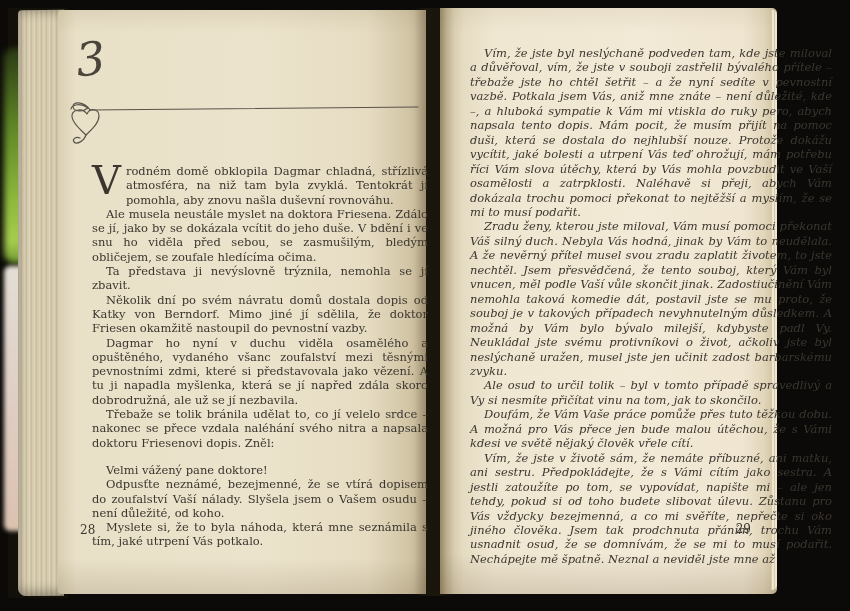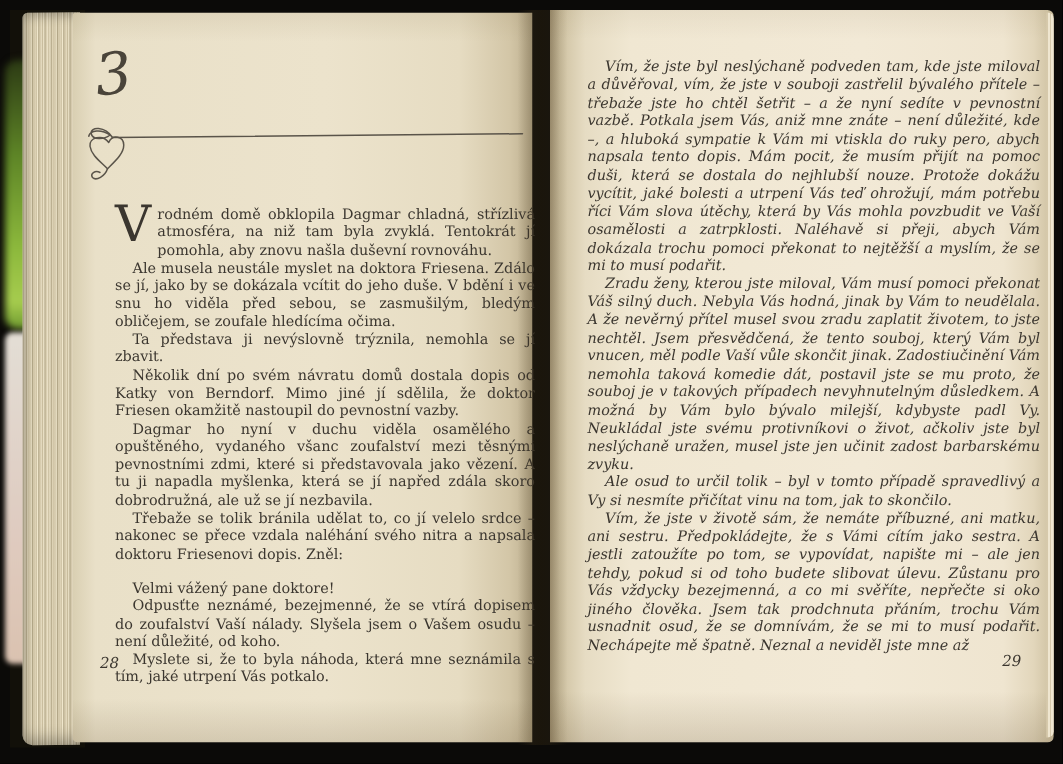--- a/index.html
+++ b/index.html
@@ -32,26 +32,25 @@
   
   .page { position:absolute; color:#3b362f; }
   .left-page {
     left:58px; top:10px; width:368px; height:584px;
     background:
       linear-gradient(180deg, rgba(120,100,60,.10) 0%, rgba(120,100,60,0) 4%, rgba(120,100,60,0) 94%, rgba(90,70,40,.16) 100%),
       linear-gradient(90deg,#d9cfb2 0%,#e9e0c8 5%,#ece3cc 55%,#e6dcc2 84%,#d3c6a7 95%,#bcae8e 100%);
     border-radius:3px 0 0 4px;
   }
   .right-page {
-    left:440px; top:8px; width:390px; height:586px;
+    left:440px; top:8px; width:337px; height:586px;
     background:
       linear-gradient(180deg, rgba(120,100,60,.08) 0%, rgba(120,100,60,0) 4%, rgba(120,100,60,0) 93%, rgba(90,70,40,.18) 100%),
       linear-gradient(90deg,#b2a383 0%,#cfc2a2 2%,#e6dcc3 7%,#f0e7d2 16%,#f2e9d6 62%,#efe5d0 90%,#e2d6bb 96%,#ccbf9f 100%);
     border-radius:0 5px 5px 0;
-    padding-left:13px;
   }
   .gutter {
     position:absolute; left:414px; top:8px; width:40px; height:588px; pointer-events:none;
     background:linear-gradient(90deg,
       rgba(70,56,30,0) 0%, rgba(70,56,30,.28) 30%,
       rgba(45,35,16,.45) 48%, rgba(70,56,30,.25) 65%, rgba(70,56,30,0) 100%);
   }
   .edge-lines {
     position:absolute; right:0; top:2px; width:6px; height:99%;
     background:repeating-linear-gradient(90deg,#d6c9ab 0 1px,#efe6d0 1px 3px);
@@ -73,21 +72,21 @@
     position:absolute; left:30px; top:38px; width:362px;
     font-size:11.5px; line-height:14.45px; text-align:justify; font-style:italic;
   }
   .para { margin:0; text-indent:14px; }
   .para.no-indent { text-indent:0; }
   .letter { margin-top:13px; }
   .dropcap {
     float:left; font-size:40px; line-height:30px;
     padding:1px 5px 0 0; color:#3b362f; font-style:normal;
   }
-  .page-num { position:absolute; font-size:12px; font-style:italic; color:#3b362f; }
+  .page-num { position:absolute; font-size:12px; color:#3b362f; }
   .pn-left { left:22px; top:513px; }
   .pn-right { right:26px; top:514px; }
 </style>
 </head>
 <body>
 
 <div class="stage">
 
   <div class="bg-left">
     <div class="plant"></div>
@@ -124,19 +123,20 @@
 
     <div class="page-num pn-left">28</div>
   </div>
 
   <div class="page right-page">
     <div class="edge-lines"></div>
     <div class="right-text">
         <p class="para">Vím, že jste byl neslýchaně podveden tam, kde jste miloval a důvěřoval, vím, že jste v souboji zastřelil bývalého přítele – třebaže jste ho chtěl šetřit – a že nyní sedíte v pevnostní vazbě. Potkala jsem Vás, aniž mne znáte – není důležité, kde –, a hluboká sympatie k Vám mi vtiskla do ruky pero, abych napsala tento dopis. Mám pocit, že musím přijít na pomoc duši, která se dostala do nejhlubší nouze. Protože dokážu vycítit, jaké bolesti a utrpení Vás teď ohrožují, mám potřebu říci Vám slova útěchy, která by Vás mohla povzbudit ve Vaší osamělosti a zatrpklosti. Naléhavě si přeji, abych Vám dokázala trochu pomoci překonat to nejtěžší a myslím, že se mi to musí podařit.</p>
         <p class="para">Zradu ženy, kterou jste miloval, Vám musí pomoci překonat Váš silný duch. Nebyla Vás hodná, jinak by Vám to neudělala. A že nevěrný přítel musel svou zradu zaplatit životem, to jste nechtěl. Jsem přesvědčená, že tento souboj, který Vám byl vnucen, měl podle Vaší vůle skončit jinak. Zadostiučinění Vám nemohla taková komedie dát, postavil jste se mu proto, že souboj je v takových případech nevyhnutelným důsledkem. A možná by Vám bylo bývalo milejší, kdybyste padl Vy. Neukládal jste svému protivníkovi o život, ačkoliv jste byl neslýchaně uražen, musel jste jen učinit zadost barbarskému zvyku.</p>
         <p class="para">Ale osud to určil tolik – byl v tomto případě spravedlivý a Vy si nesmíte přičítat vinu na tom, jak to skončilo.</p>
+        <p class="para">Doufám, že Vám Vaše práce pomůže přes tuto těžkou dobu. A možná pro Vás přece jen bude malou útěchou, že s Vámi kdesi ve světě nějaký člověk vřele cítí.</p>
         <p class="para">Vím, že jste v životě sám, že nemáte příbuzné, ani matku, ani sestru. Předpokládejte, že s Vámi cítím jako sestra. A jestli zatoužíte po tom, se vypovídat, napište mi – ale jen tehdy, pokud si od toho budete slibovat úlevu. Zůstanu pro Vás vždycky bezejmenná, a co mi svěříte, nepřečte si oko jiného člověka. Jsem tak prodchnuta přáním, trochu Vám usnadnit osud, že se domnívám, že se mi to musí podařit. Nechápejte mě špatně. Neznal a neviděl jste mne až</p>
       </div>
     <div class="page-num pn-right">29</div>
   </div>
 
   <div class="gutter"></div>
 </div>
 
 </body></html>

